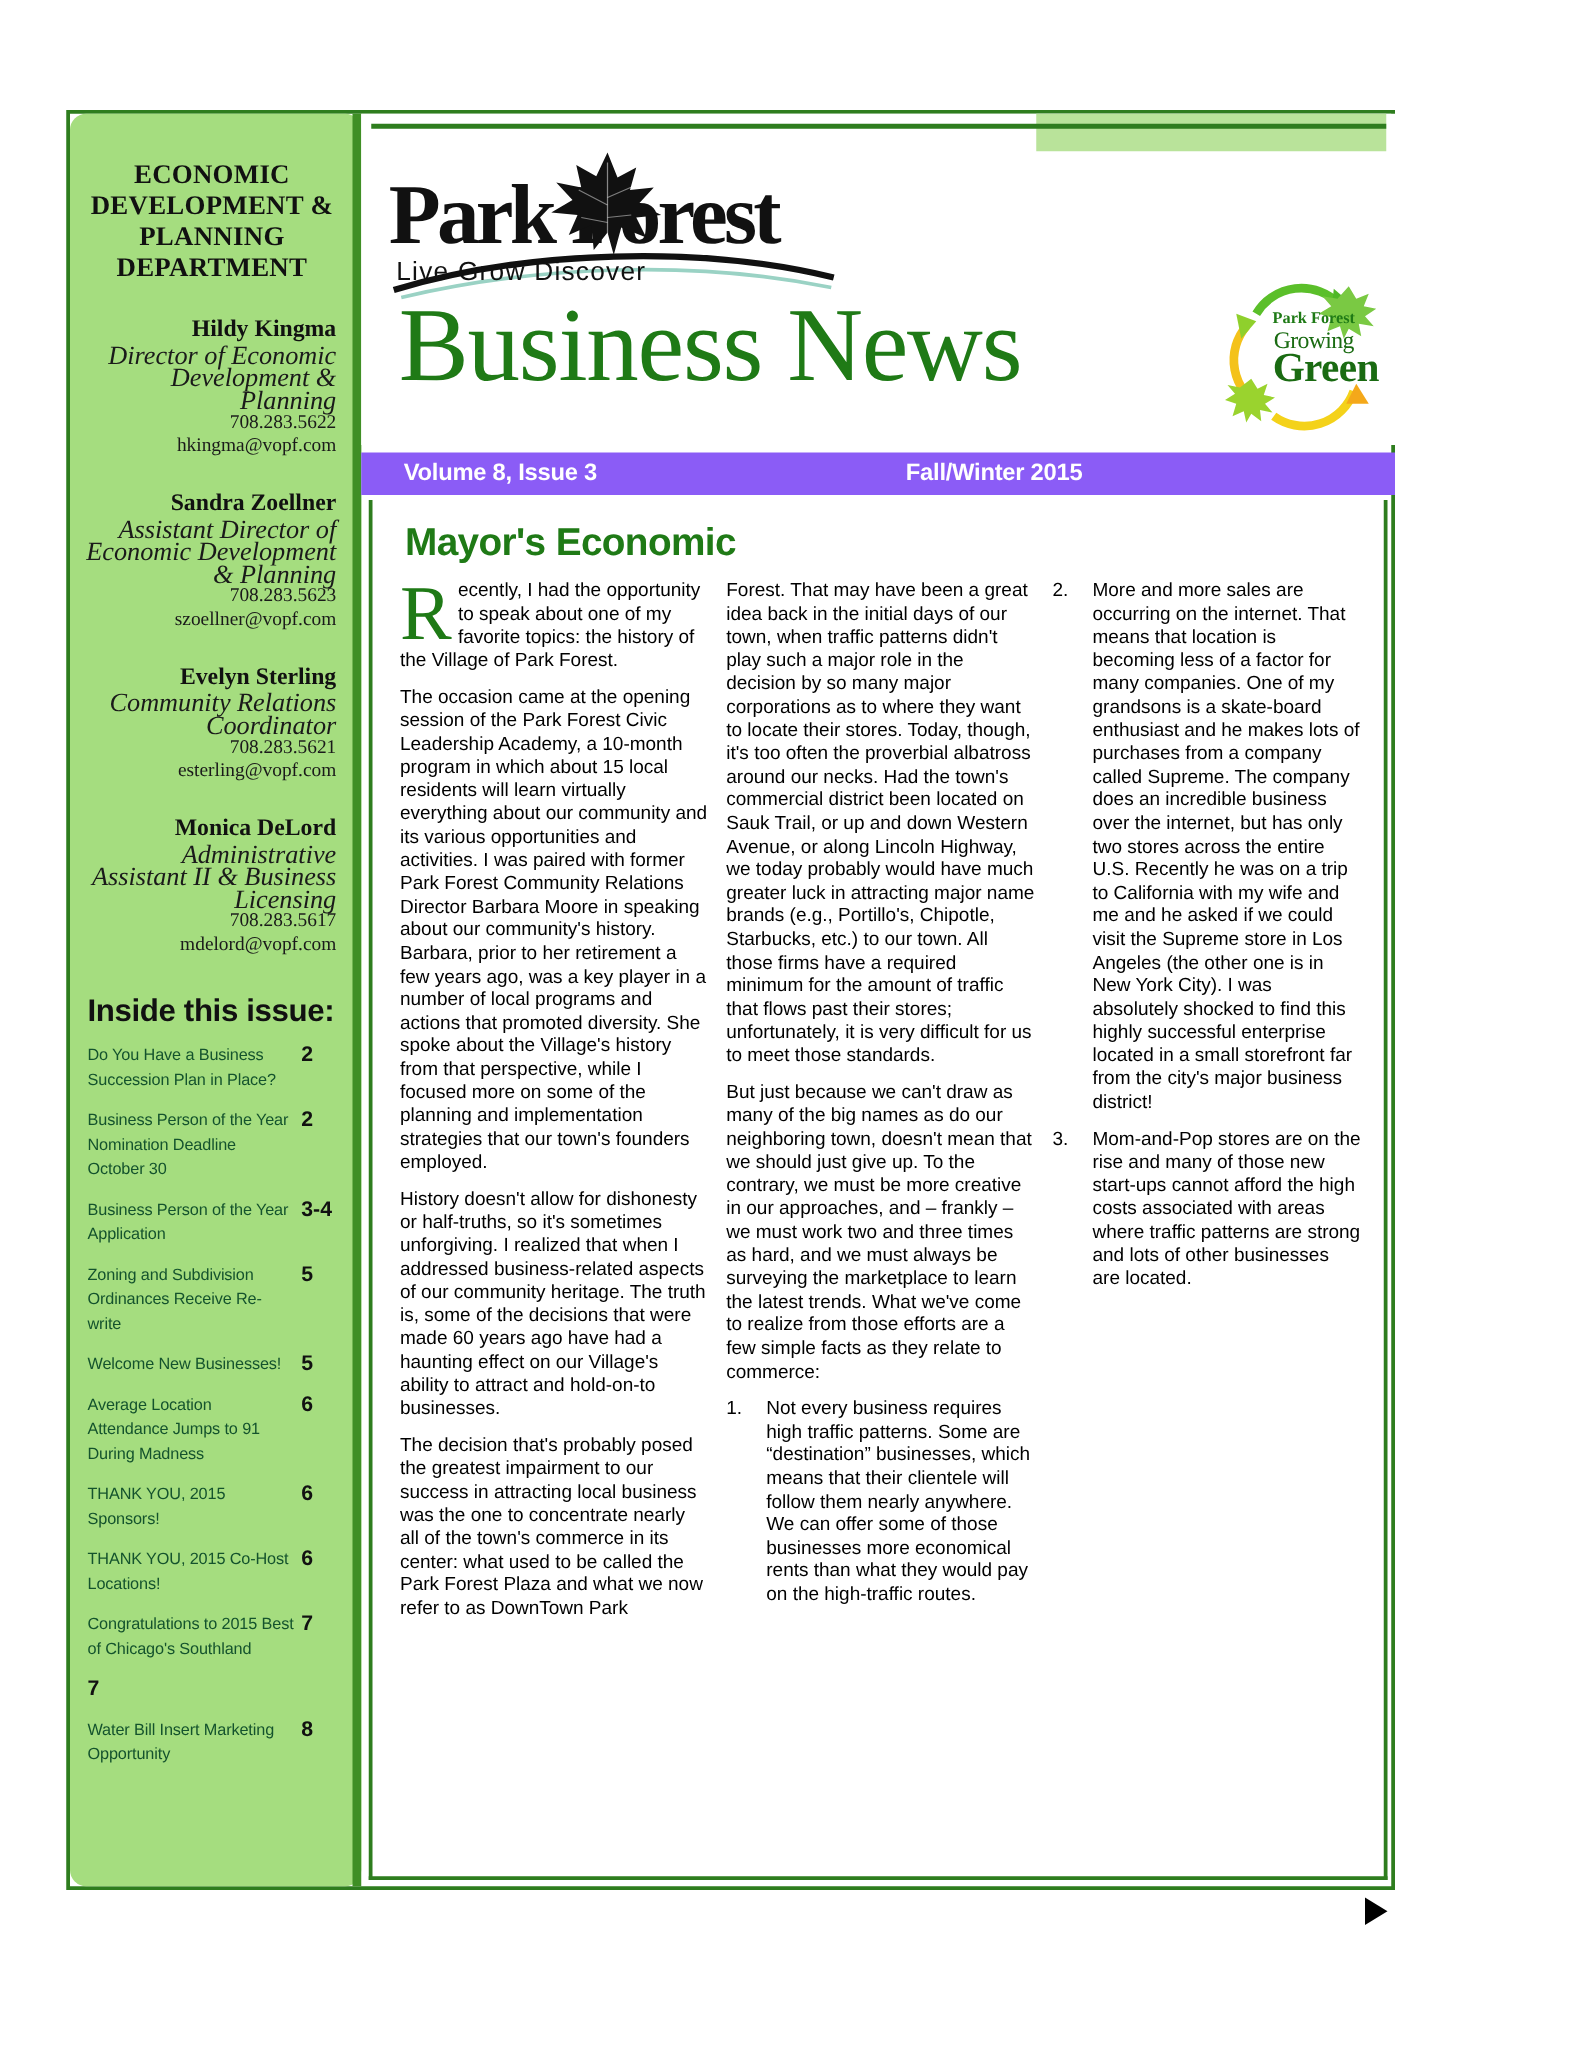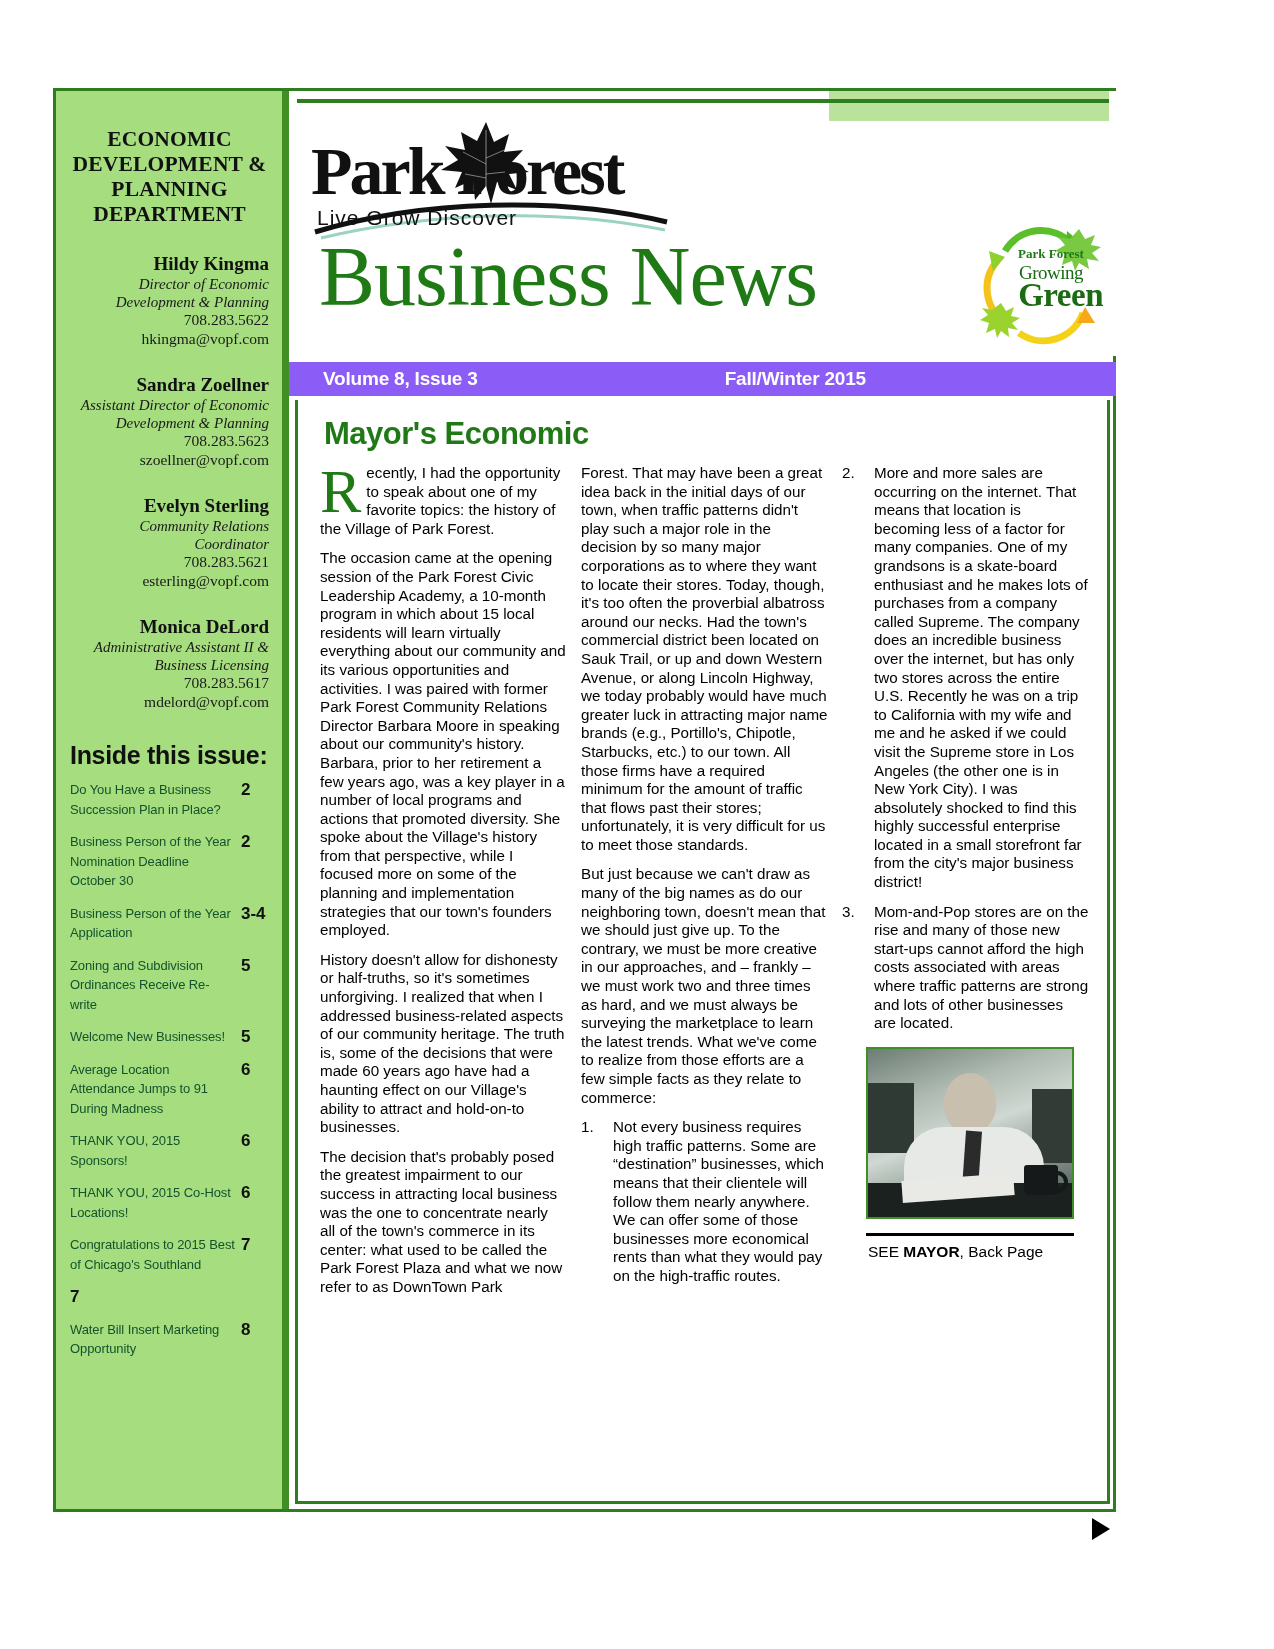--- a/index.html
+++ b/index.html
@@ -15,40 +15,41 @@
   .outer-frame{
     position:absolute;left:53px;top:88px;width:1063px;height:1424px;
     border:3px solid #2e7d1e;box-sizing:border-box;background:#fff;
   }
 
   
   .sidebar{
     position:absolute;left:56px;top:91px;width:233px;height:1418px;
     background:#a5dd7f;box-sizing:border-box;
     padding:24px 16px 10px 10px;
+    border-radius:13px;
   }
   .sidebar-edge{
     position:absolute;left:282px;top:91px;width:7px;height:1418px;
     background:#3f8f25;
   }
   .dept-title{
     font-family:"Liberation Serif", serif;
     font-weight:bold;font-size:21.5px;line-height:25px;
     text-align:center;color:#111;letter-spacing:.2px;
     margin:12px 2px 0 2px;
   }
 
   .contact{ text-align:right; margin-top:26px; padding-right:4px;}
   .contact .nm{
     font-family:"Liberation Serif", serif;font-weight:bold;
     font-size:19px;color:#111;line-height:22px;
   }
   .contact .rl{
     font-family:"Liberation Serif", serif;font-style:italic;
-    font-size:15px;color:#1a1a1a;line-height:18px;
+    font-size:21px;color:#1a1a1a;line-height:18px;
   }
   .contact .ph,.contact .em{
     font-family:"Liberation Serif", serif;
     font-size:15.5px;color:#1a1a1a;line-height:18.5px;
   }
 
   .inside-title{
     font-weight:bold;font-size:25px;color:#111;
     margin:30px 0 10px 4px;letter-spacing:-0.3px;
   }
@@ -335,33 +336,19 @@
           <li>
             <span class="num">2.</span>
             <span class="txt">More and more sales are occurring on the internet. That means that location is becoming less of a factor for many companies. One of my grandsons is a skate-board enthusiast and he makes lots of purchases from a company called Supreme. The company does an incredible business over the internet, but has only two stores across the entire U.S. Recently he was on a trip to California with my wife and me and he asked if we could visit the Supreme store in Los Angeles (the other one is in New York City). I was absolutely shocked to find this highly successful enterprise located in a small storefront far from the city's major business district!</span>
           </li>
           <li>
             <span class="num">3.</span>
             <span class="txt">Mom-and-Pop stores are on the rise and many of those new start-ups cannot afford the high costs associated with areas where traffic patterns are strong and lots of other businesses are located.</span>
           </li>
         </ol>
 
-        <div class="photo-wrap">
-          <div class="photo">
-            <div class="ph-cab"></div>
-            <div class="ph-shelf"></div>
-            <div class="ph-head"></div>
-            <div class="ph-body"></div>
-            <div class="ph-tie"></div>
-            <div class="ph-desk"></div>
-            <div class="ph-paper"></div>
-            <div class="ph-mug"></div>
-          </div>
-          <div class="cap-rule"></div>
-          <div class="see-cap"><span>SEE </span><b>MAYOR</b><span>, Back Page</span></div>
-        </div>
       </div>
 
     </div>
   </div>
 
   <div class="arrow"></div>
 </div>
 
 </body></html>

